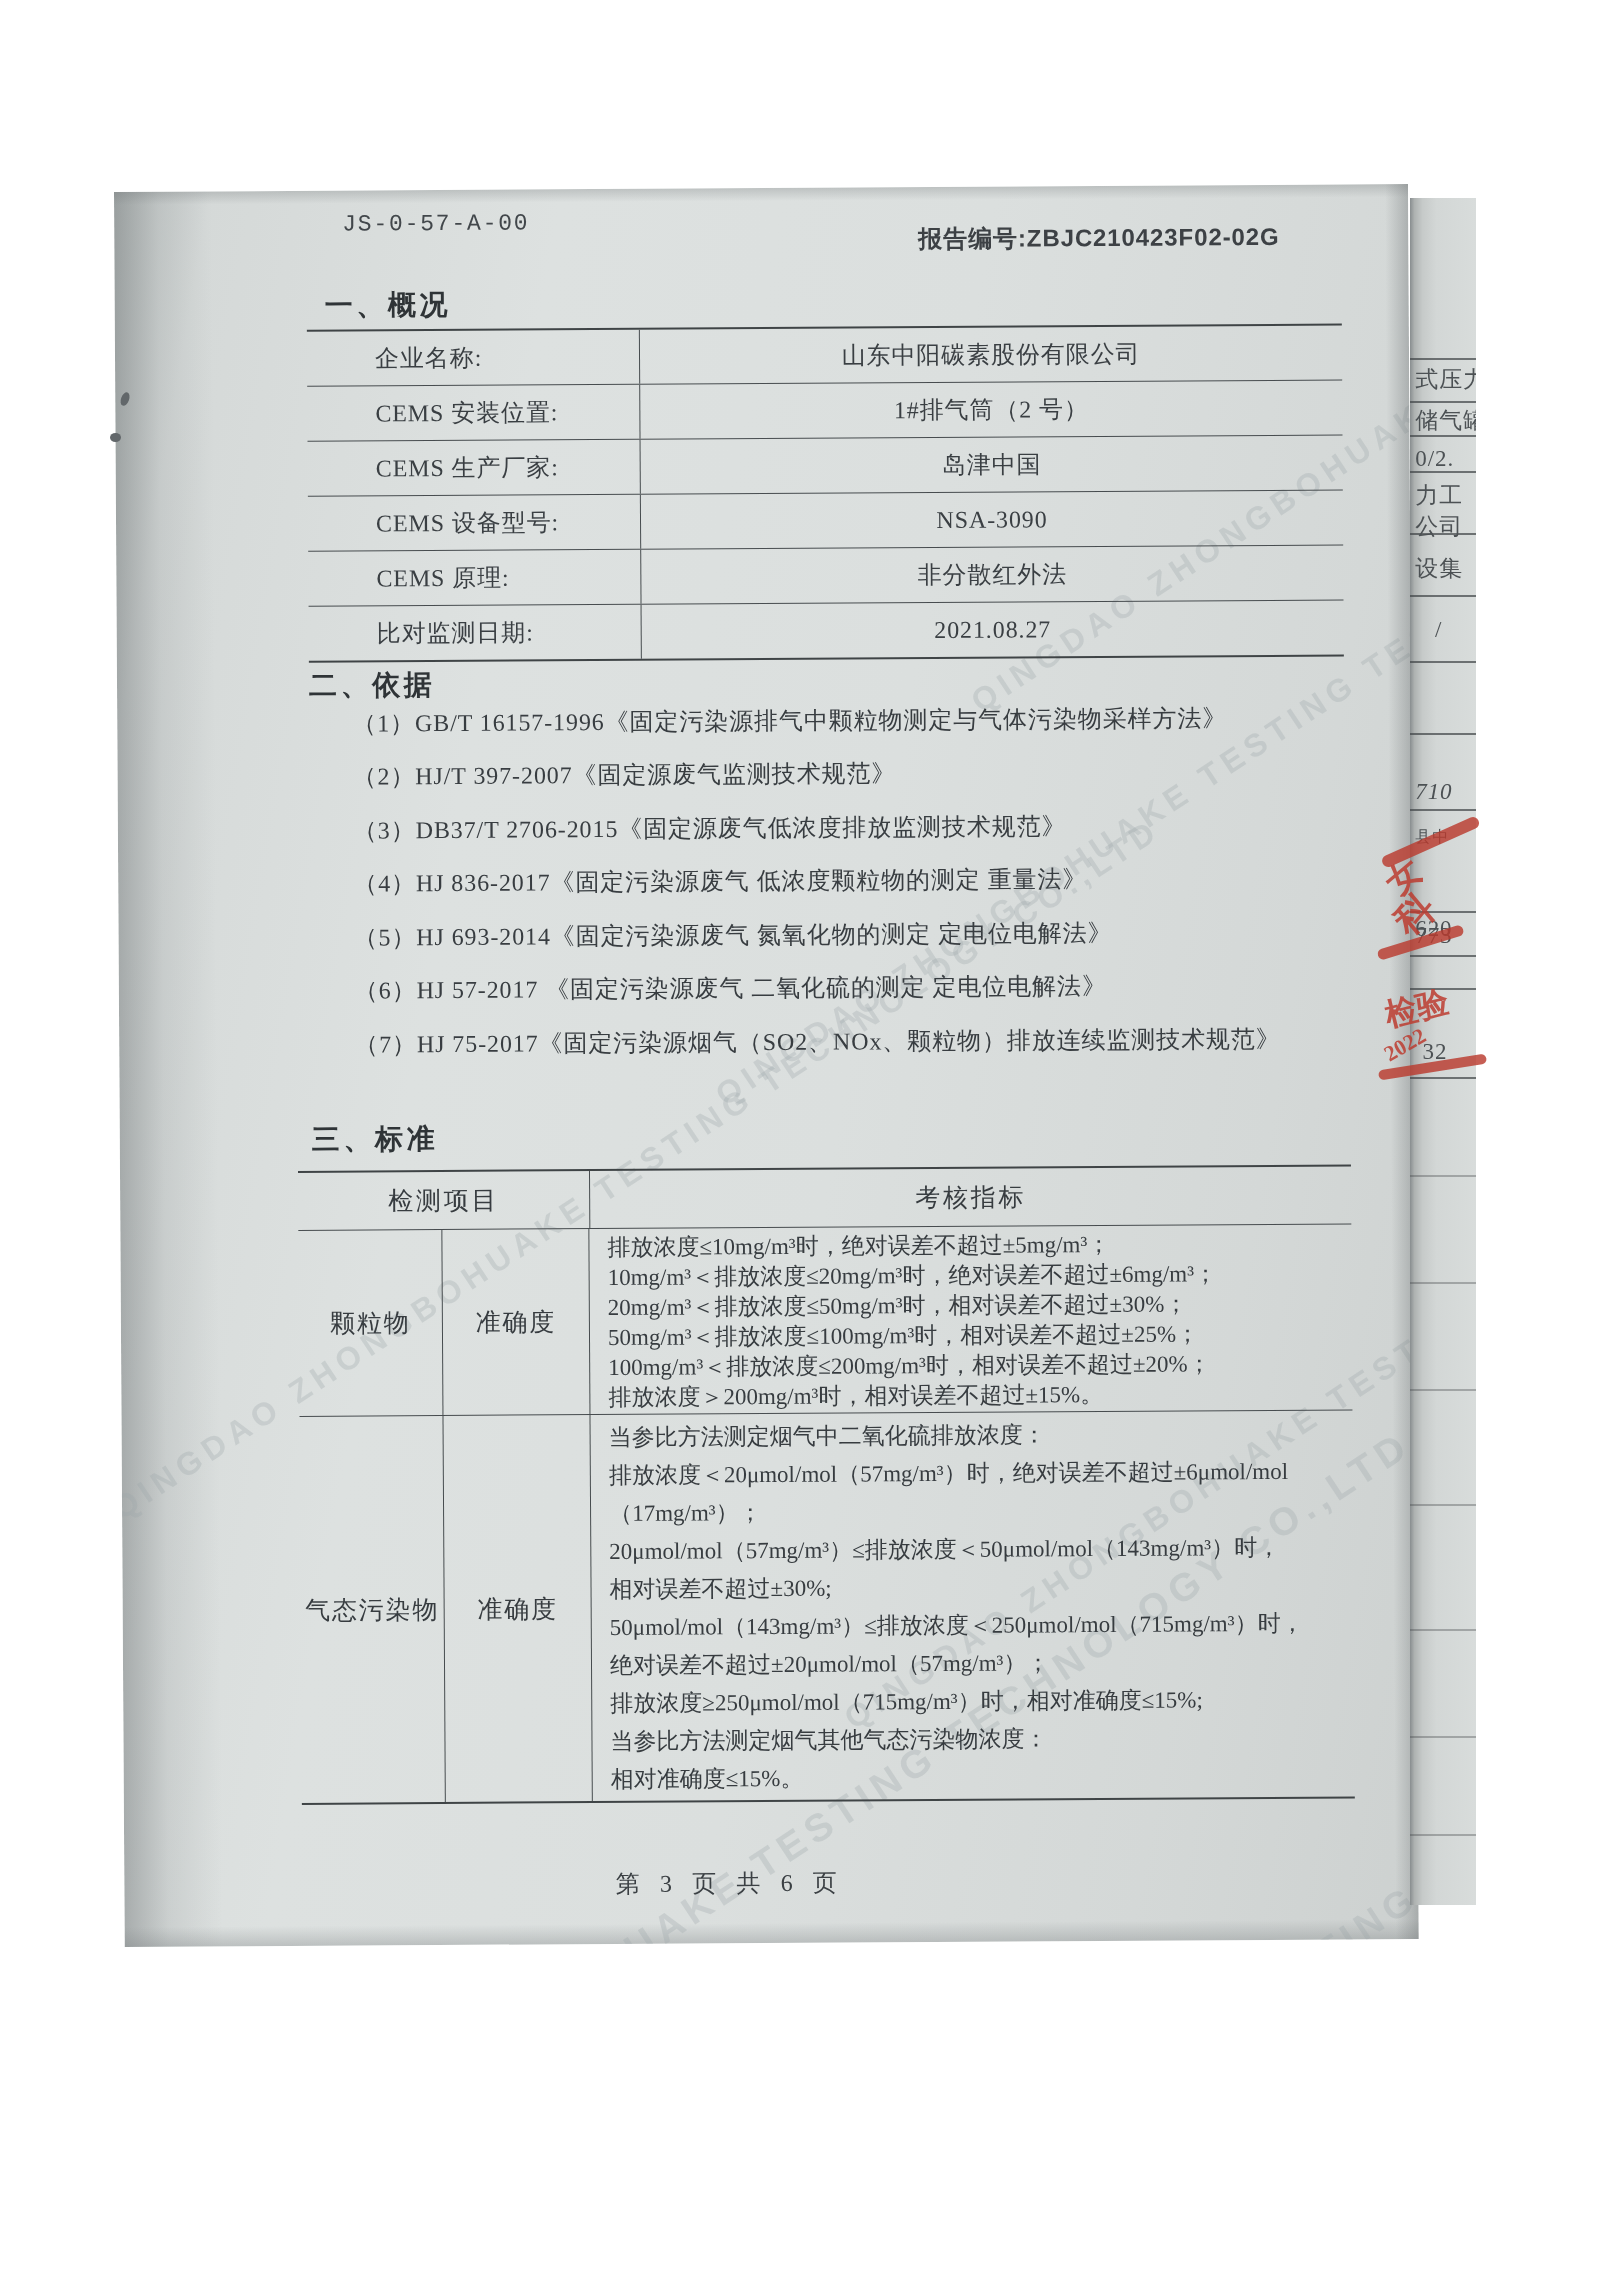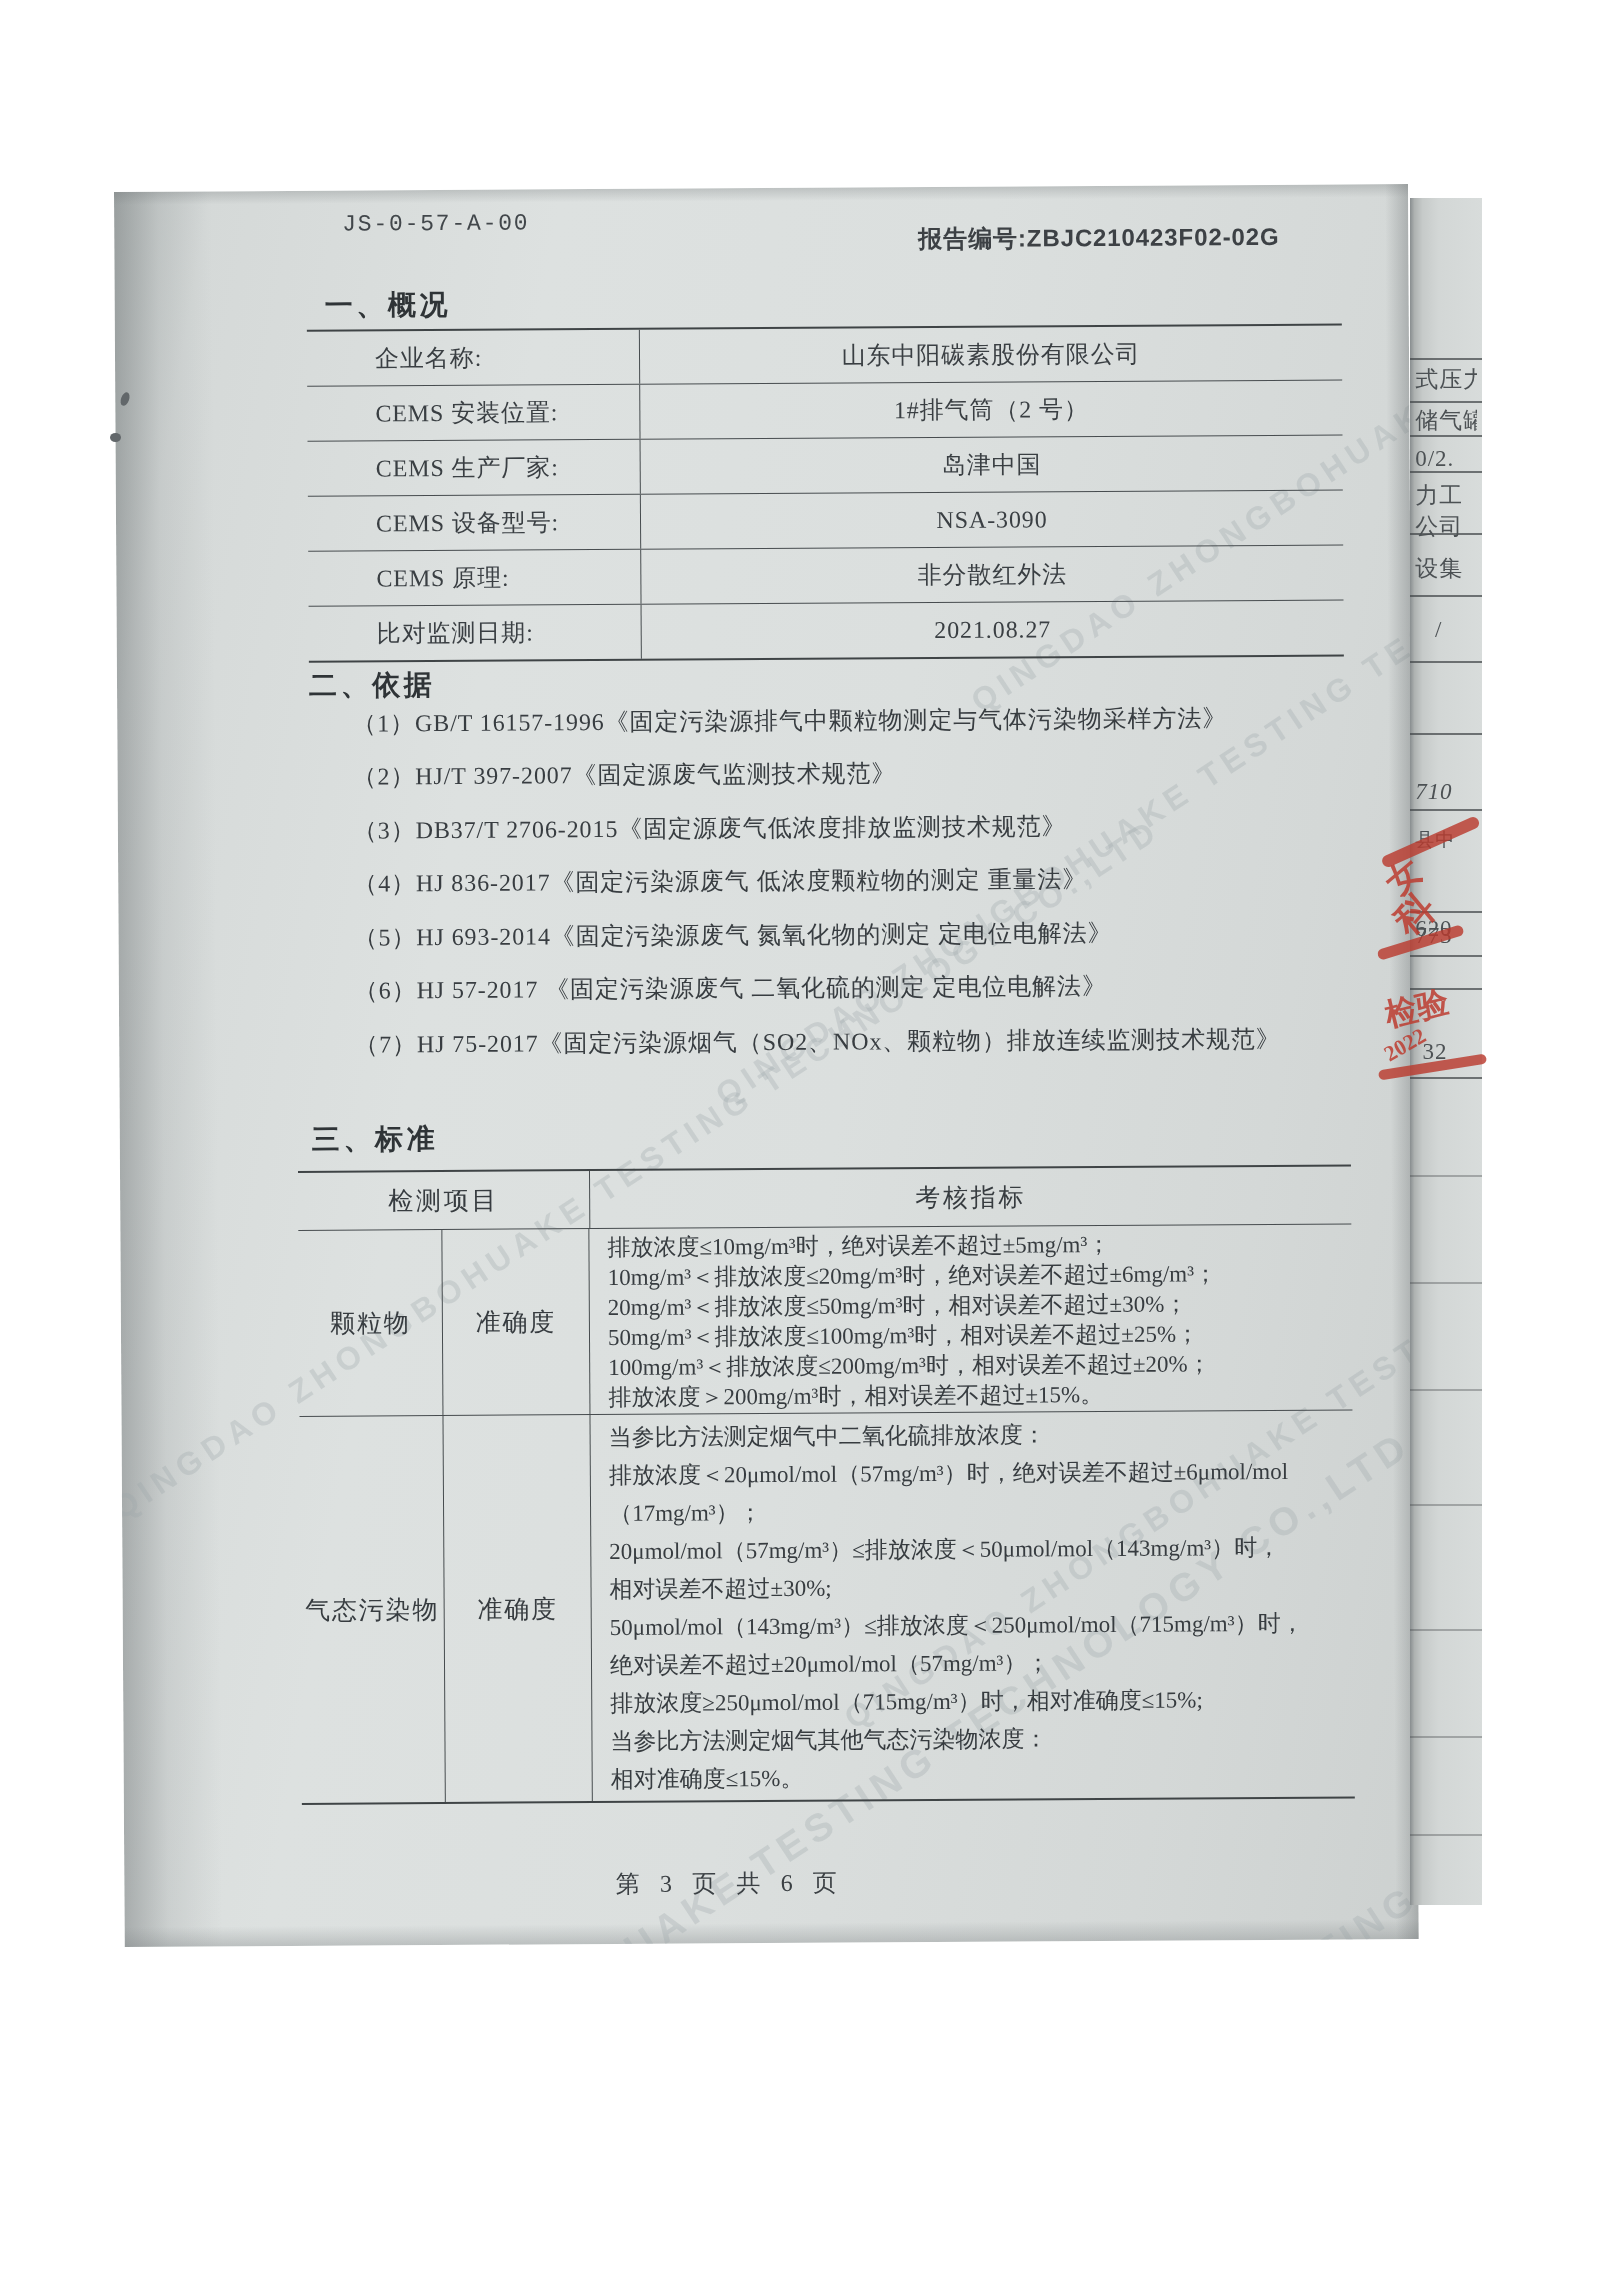--- a/index.html
+++ b/index.html
@@ -63,21 +63,21 @@
     justify-content:center;font-size:25px;letter-spacing:1.8px;}
   .t2-lines{flex:1;padding:3.6px 5.3px 1.8px 18px;}
   .t2-row.first .ln{line-height:30px;font-size:23px;white-space:nowrap;}
   .t2-row.second .ln{line-height:38px;font-size:23px;white-space:nowrap;}
 
   .footer{position:absolute;left:62px;top:1679px;width:1087px;text-align:center;
     font-size:24px;letter-spacing:7.1px;color:#3b4044;}
 
   
   .strip{position:absolute;left:1410px;top:198px;width:66px;height:1707px;overflow:hidden;
-    background:linear-gradient(90deg,#888d8f 0px,#aeb2b1 4.5px,#c6cac9 12.5px,#d3d7d6 40%,#d8dcdb 100%);padding-left:6px;}
+    background:linear-gradient(90deg,#888d8f 0px,#aeb2b1 4.5px,#c6cac9 12.5px,#d3d7d6 40%,#d8dcdb 100%);}
   .sline{position:absolute;left:0;right:0;height:1.8px;background:rgba(62,67,70,.7);}
   .sline.faint{background:rgba(62,67,70,.35);}
   .frag{position:absolute;left:5.3px;width:62px;overflow:hidden;font-size:23px;
     color:#4c5154;white-space:nowrap;letter-spacing:0.9px;}
 
   
   .stampbar{position:absolute;background:rgba(186,58,46,.82);border-radius:7.1px;}
   .stampch{position:absolute;color:rgba(188,60,48,.85);font-weight:700;white-space:nowrap;}
 
   .speck{position:absolute;background:#62676a;border-radius:50%;}
@@ -200,21 +200,21 @@
     <div class="sline faint" style="top:1636px;"></div>
 
     <div class="frag" style="top:166px;">式压力</div>
     <div class="frag" style="top:207px;">储气罐</div>
     <div class="frag" style="top:248px;">0/2.</div>
     <div class="frag" style="top:282px;font-family:Liberation Serif, serif;">力工</div>
     <div class="frag" style="top:305px;margin-top:8px;">公司</div>
     <div class="frag" style="top:355px;">设集</div>
     <div class="frag" style="top:419px;left:25px;">/</div>
     <div class="frag" style="top:581px;font-style:italic;">710</div>
-    <div class="frag" style="top:629px;font-size:19px;">县中</div>
+    <div class="frag" style="top:629px;font-size:16px;">县中</div>
     <div class="frag" style="top:690px;margin-top:28px;">620</div>
     <div class="frag" style="top:725px;">773</div>
     <div class="frag" style="top:841px;left:12.5px;">32</div>
   </div>
 
   <div class="stampbar" style="left:1378px;top:836px;width:105px;height:11.6px;transform:rotate(-24deg);"></div>
   <div class="stampch" style="left:1387px;top:854px;font-size:34px;transform:rotate(-40deg);">女</div>
   <div class="stampch" style="left:1395px;top:887px;font-size:39px;transform:rotate(-40deg);">科</div>
   <div class="stampbar" style="left:1376px;top:937px;width:89px;height:10.7px;transform:rotate(-17deg);"></div>
   <div class="stampch" style="left:1385px;top:987px;font-size:32px;transform:rotate(-14deg);">检验</div>

